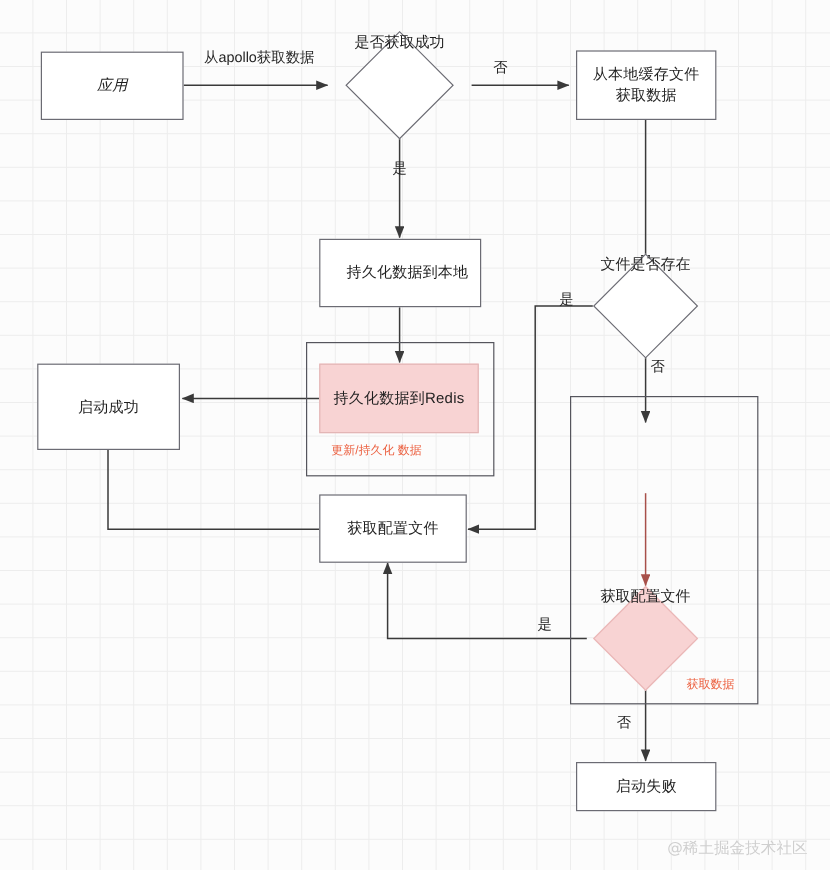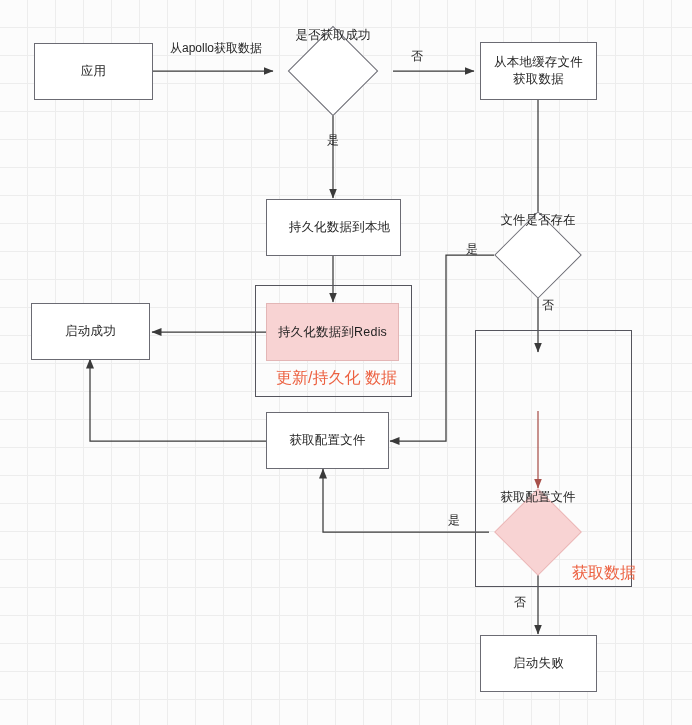--- a/index.html
+++ b/index.html
@@ -83,21 +83,21 @@
     white-space: nowrap;
   }
   .edge-label {
     position: absolute;
     font-size: 12px;
     color: #252525;
     white-space: nowrap;
   }
   .note-red {
     position: absolute;
-    font-size: 16px;
+    font-size: 10px;
     color: #ec6141;
     white-space: nowrap;
   }
   .watermark {
     position: absolute;
     font-size: 13px;
     color: #cfcfcf;
     white-space: nowrap;
     font-family: "DejaVu Sans", sans-serif;
   }
@@ -139,21 +139,21 @@
       <path d="M538,574 L538,634" marker-end="url(#arrowDark)"></path>
 
       <path d="M489,532 L323,532 L323,469" marker-end="url(#arrowDark)"></path>
     </g>
     <g stroke="#a8504a" stroke-width="1.25" fill="none">
 
       <path d="M538,411 L538,488" marker-end="url(#arrowRed)"></path>
     </g>
   </svg>
 
-  <div class="node rect" style="left:34px; top:43px; width:119px; height:57px;">
+  <div class="node rect" style="left:34px; top:43px; width:119px; height:57px;font-style:italic;">
     <span>应用</span>
   </div>
 
   <div class="diamond-wrap" style="left:273px; top:27px; width:120px; height:88px;">
     <span class="diamond-shape" style="width:62px; height:62px;"></span>
     <span class="diamond-label">是否获取成功</span>
   </div>
 
   <div class="node rect" style="left:480px; top:42px; width:117px; height:58px;">
     <span style="display:block; width:95px;">从本地缓存文件获取数据</span>
@@ -162,53 +162,54 @@
   <div class="node rect" style="left:266px; top:199px; width:135px; height:57px;padding-left:12px;">
     <span>持久化数据到本地</span>
   </div>
 
   <div class="node group" style="left:255px; top:285px; width:157px; height:112px;"></div>
   <div class="node rect-pink" style="left:266px; top:303px; width:133px; height:58px;">
     <span>持久化数据到Redis</span>
   </div>
   <div class="note-red" style="left:276px; top:368px;">更新/持久化 数据</div>
 
-  <div class="node rect" style="left:31px; top:303px; width:119px; height:57px;">
+  <div class="node rect" style="left:31px; top:303px; width:119px; height:72px;">
     <span>启动成功</span>
   </div>
 
   <div class="node rect" style="left:266px; top:412px; width:123px; height:57px;align-items:center;">
     <span>获取配置文件</span>
   </div>
 
   <div class="diamond-wrap" style="left:478px; top:212px; width:120px; height:86px;">
     <span class="diamond-shape" style="width:60px; height:60px;"></span>
     <span class="diamond-label">文件是否存在</span>
   </div>
 
   <div class="node group" style="left:475px; top:330px; width:157px; height:257px;"></div>
 
   <div class="diamond-wrap" style="left:478px; top:489px; width:120px; height:86px;">
     <span class="diamond-shape pink" style="width:60px; height:60px;"></span>
     <span class="diamond-label">获取配置文件</span>
   </div>
   <div class="note-red" style="left:572px; top:563px;">获取数据</div>
 
-  <div class="node rect" style="left:480px; top:635px; width:117px; height:57px;">
+  <div class="node rect" style="left:480px; top:635px; width:117px; height:41px;">
     <span>启动失败</span>
   </div>
 
   <div class="edge-label" style="left:170px; top:40px;">从apollo获取数据</div>
 
   <div class="edge-label" style="left:411px; top:48px;">否</div>
 
   <div class="edge-label" style="left:327px; top:132px;">是</div>
 
   <div class="edge-label" style="left:466px; top:241px;">是</div>
 
   <div class="edge-label" style="left:542px; top:297px;">否</div>
 
   <div class="edge-label" style="left:448px; top:512px;">是</div>
 
   <div class="edge-label" style="left:514px; top:594px;">否</div>
 
+  <div class="watermark" style="left:556px; top:698px;">@稀土掘金技术社区</div>
 
 </div>
 
 </body></html>

